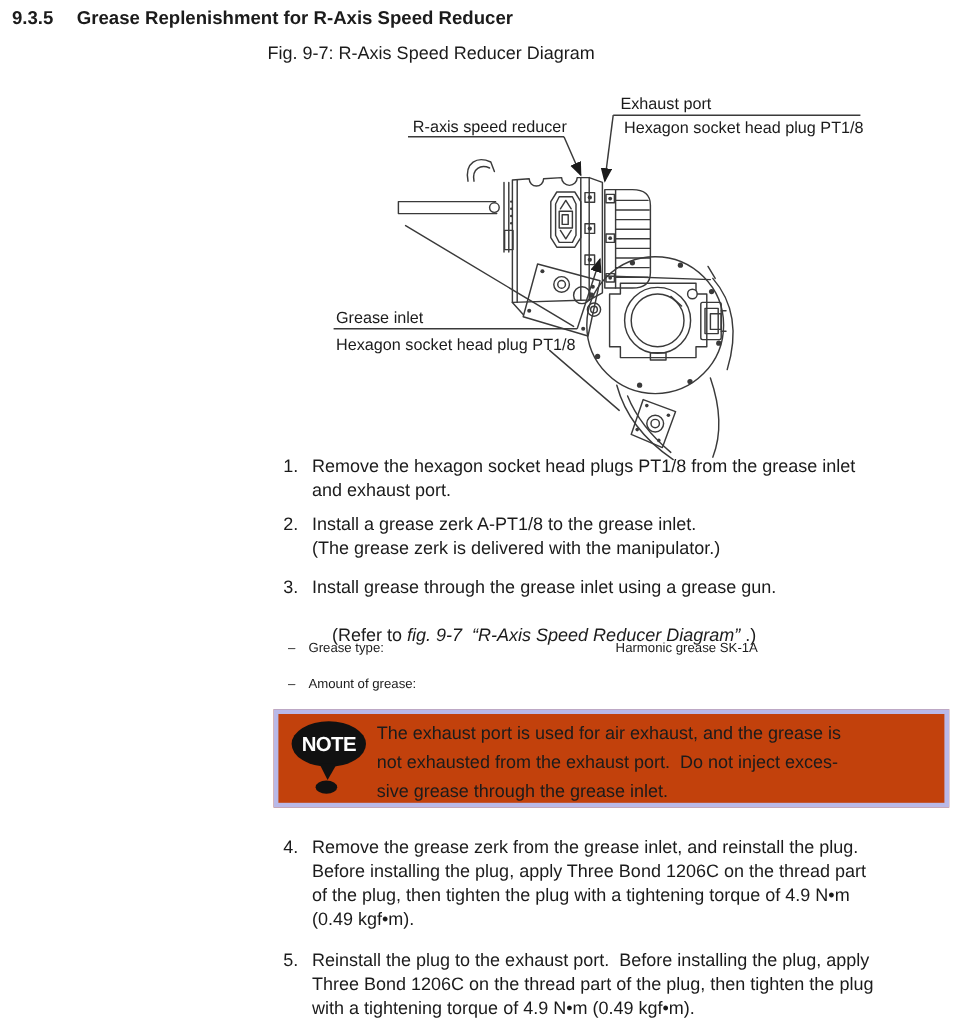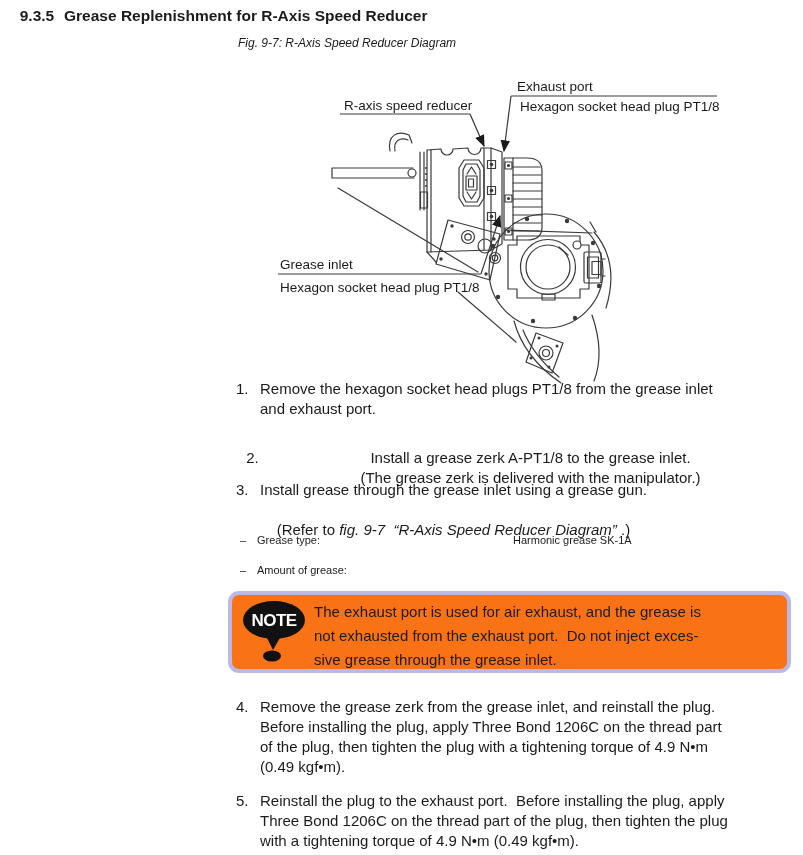--- a/index.html
+++ b/index.html
@@ -4,38 +4,38 @@
 <style>
   html,body{margin:0;padding:0;}
   body{
     width:803px;height:855px;position:relative;background:#ffffff;
     font-family:"Liberation Sans","DejaVu Sans",sans-serif;color:#1b1b1b;
     overflow:hidden;
   }
   .abs{position:absolute;}
   
   .heading{top:7px;left:10px;font-size:15.5px;font-weight:bold;white-space:nowrap;}
-  .heading .sec-num{display:inline-block;width:54px;text-align:center;}
-  
-  .caption{top:36px;left:238px;font-size:12px;font-style:italic;white-space:nowrap;}
+  .heading .sec-num{display:inline-block;width:54px;}
+  
+  .caption{top:36px;left:223px;font-size:15px;white-space:nowrap;}
   
   .figure-svg{top:0;left:0;pointer-events:none;}
   .figure-svg text{font-family:"Liberation Sans","DejaVu Sans",sans-serif;font-size:13.5px;fill:#1b1b1b;}
   
   .step{left:236px;width:565px;font-size:15px;line-height:20px;}
   .step .num{display:inline-block;width:24px;vertical-align:top;}
   .step .txt{display:inline-block;width:532px;vertical-align:top;white-space:pre-wrap;}
   .ref-line{white-space:pre-wrap;}
   .ital{font-style:italic;}
   
   .spec{left:240px;width:560px;font-size:11px;line-height:20px;}
   .spec .dash{display:inline-block;width:17px;}
   .spec .val{position:absolute;left:273px;top:0;white-space:nowrap;}
   
-  .note-box{left:228px;top:591px;width:555px;height:74px;background:#f97316;border-radius:11px;}
+  .note-box{left:228px;top:591px;width:555px;height:74px;background:#c2410c;}
   .note-text{position:absolute;left:82px;top:5px;font-size:15px;line-height:24px;white-space:pre-wrap;}
   .note-icon{position:absolute;left:8px;top:4px;}
   .note-icon text{font-family:"Liberation Sans","DejaVu Sans",sans-serif;}
 </style>
 </head>
 <body>
 
 <div class="abs heading">
   <span class="sec-num">9.3.5</span><span>Grease Replenishment for R-Axis Speed Reducer</span>
 </div>
@@ -167,21 +167,21 @@
       </g>
     </g>
   </g>
 </svg>
 
 <div class="abs step" style="top:379px;">
   <span class="num">1.</span><div class="txt">Remove the hexagon socket head plugs PT1/8 from the grease inlet
 and exhaust port.</div>
 </div>
 
-<div class="abs step" style="top:448px;text-align:center;">
+<div class="abs step" style="top:428px;">
   <span class="num">2.</span><div class="txt">Install a grease zerk A-PT1/8 to the grease inlet.
 (The grease zerk is delivered with the manipulator.)</div>
 </div>
 
 <div class="abs step" style="top:480px;">
   <span class="num">3.</span><div class="txt"><span>Install grease through the grease inlet using a grease gun.</span><br>
     <span class="ref-line"><span>(Refer to </span><span class="ital">fig. 9-7  “R-Axis Speed Reducer Diagram”</span><span> .)</span></span>
   </div>
 </div>
 

